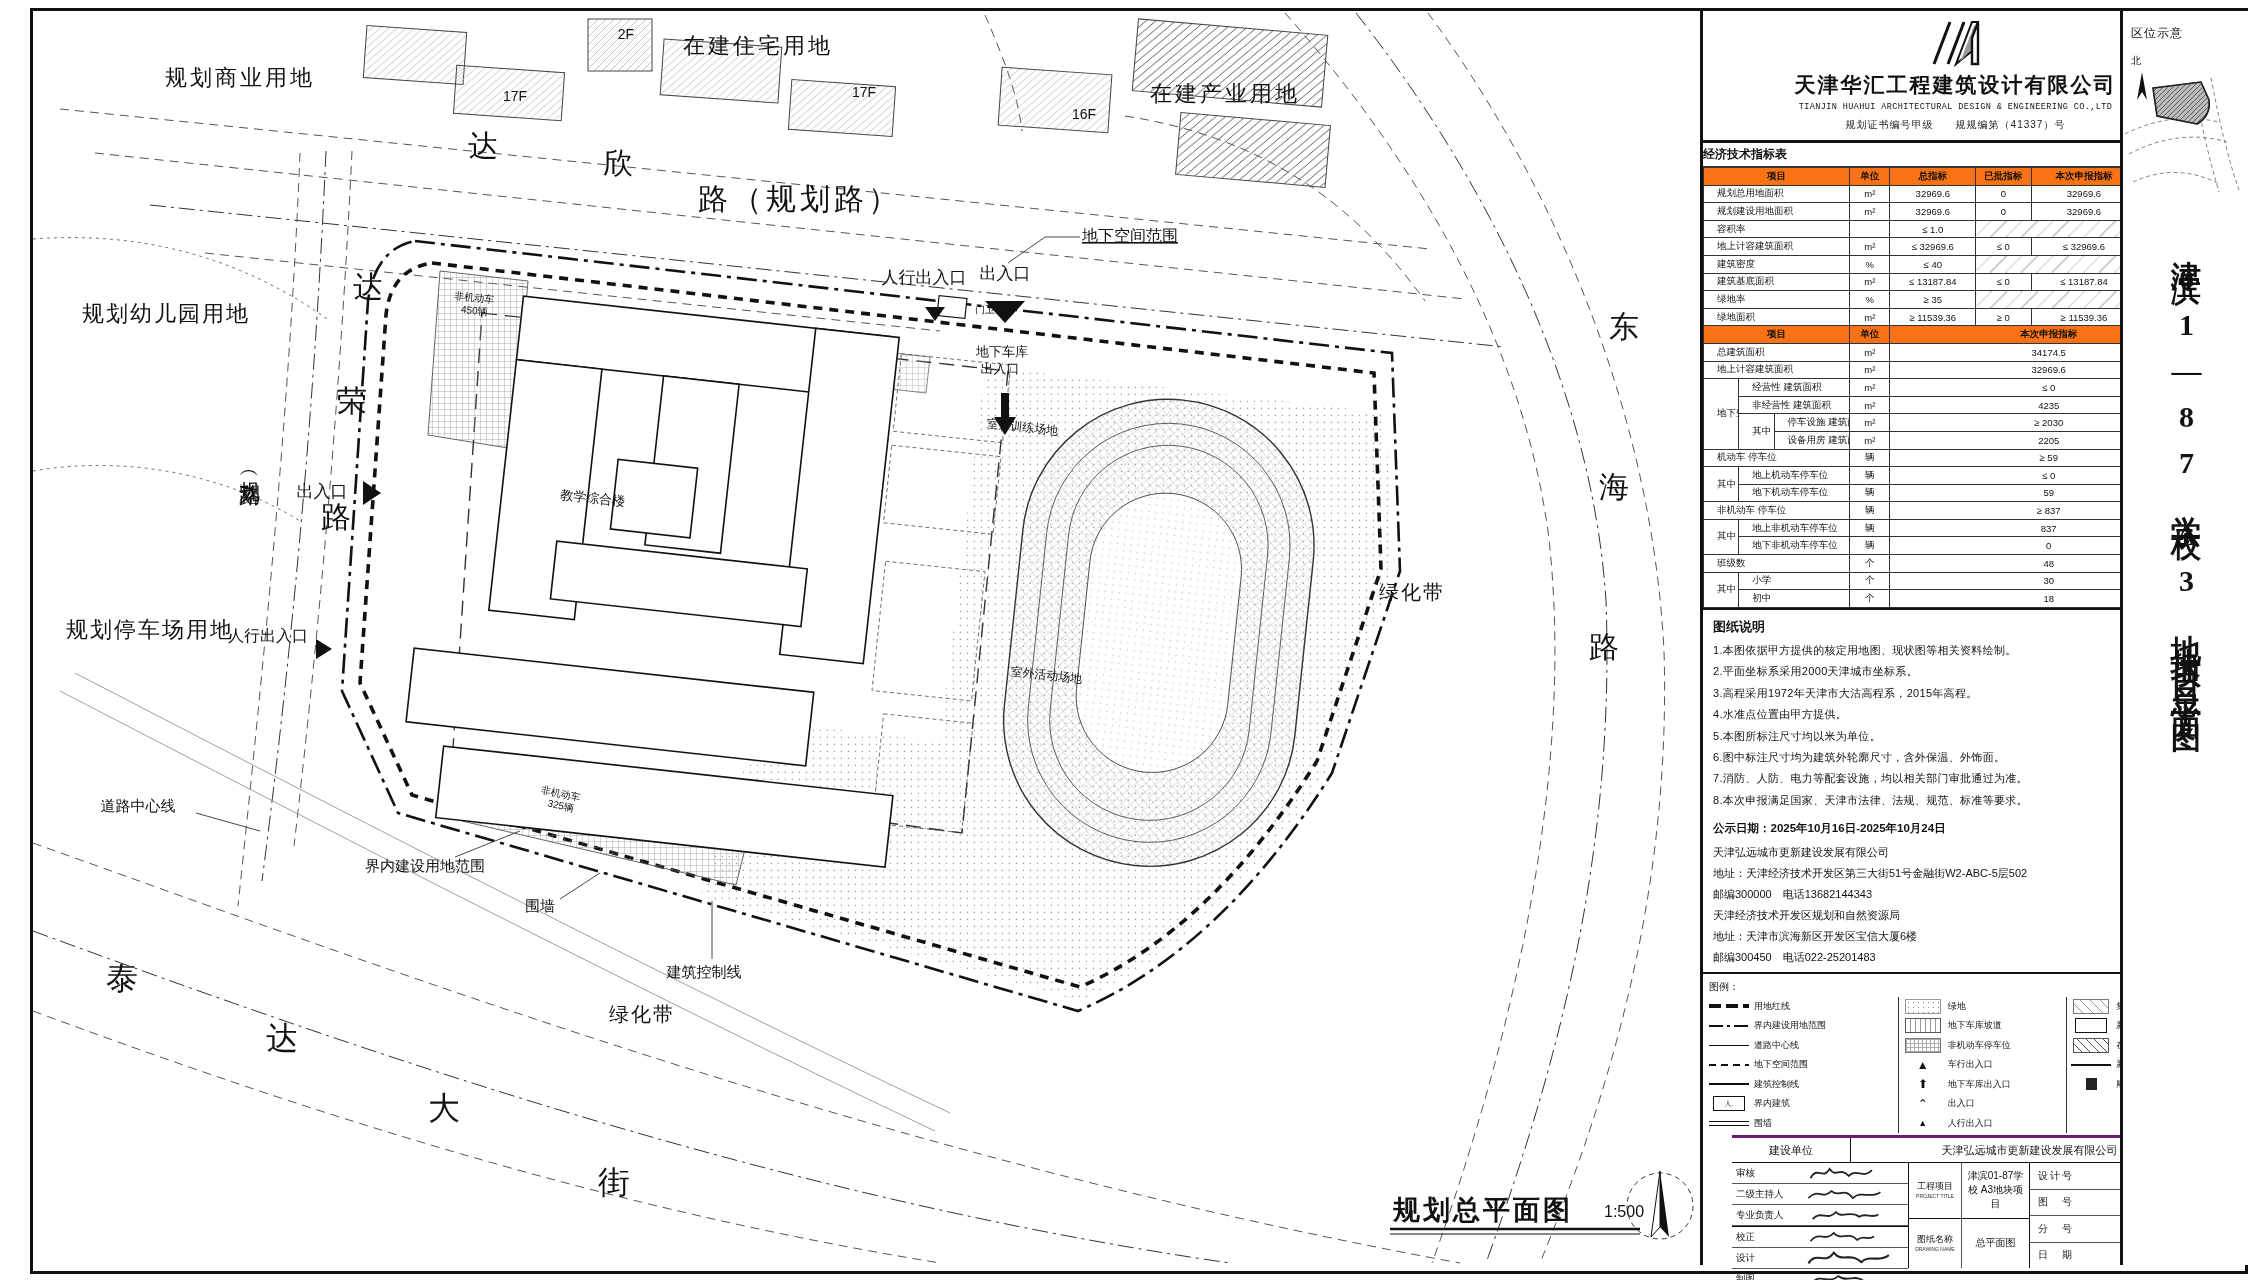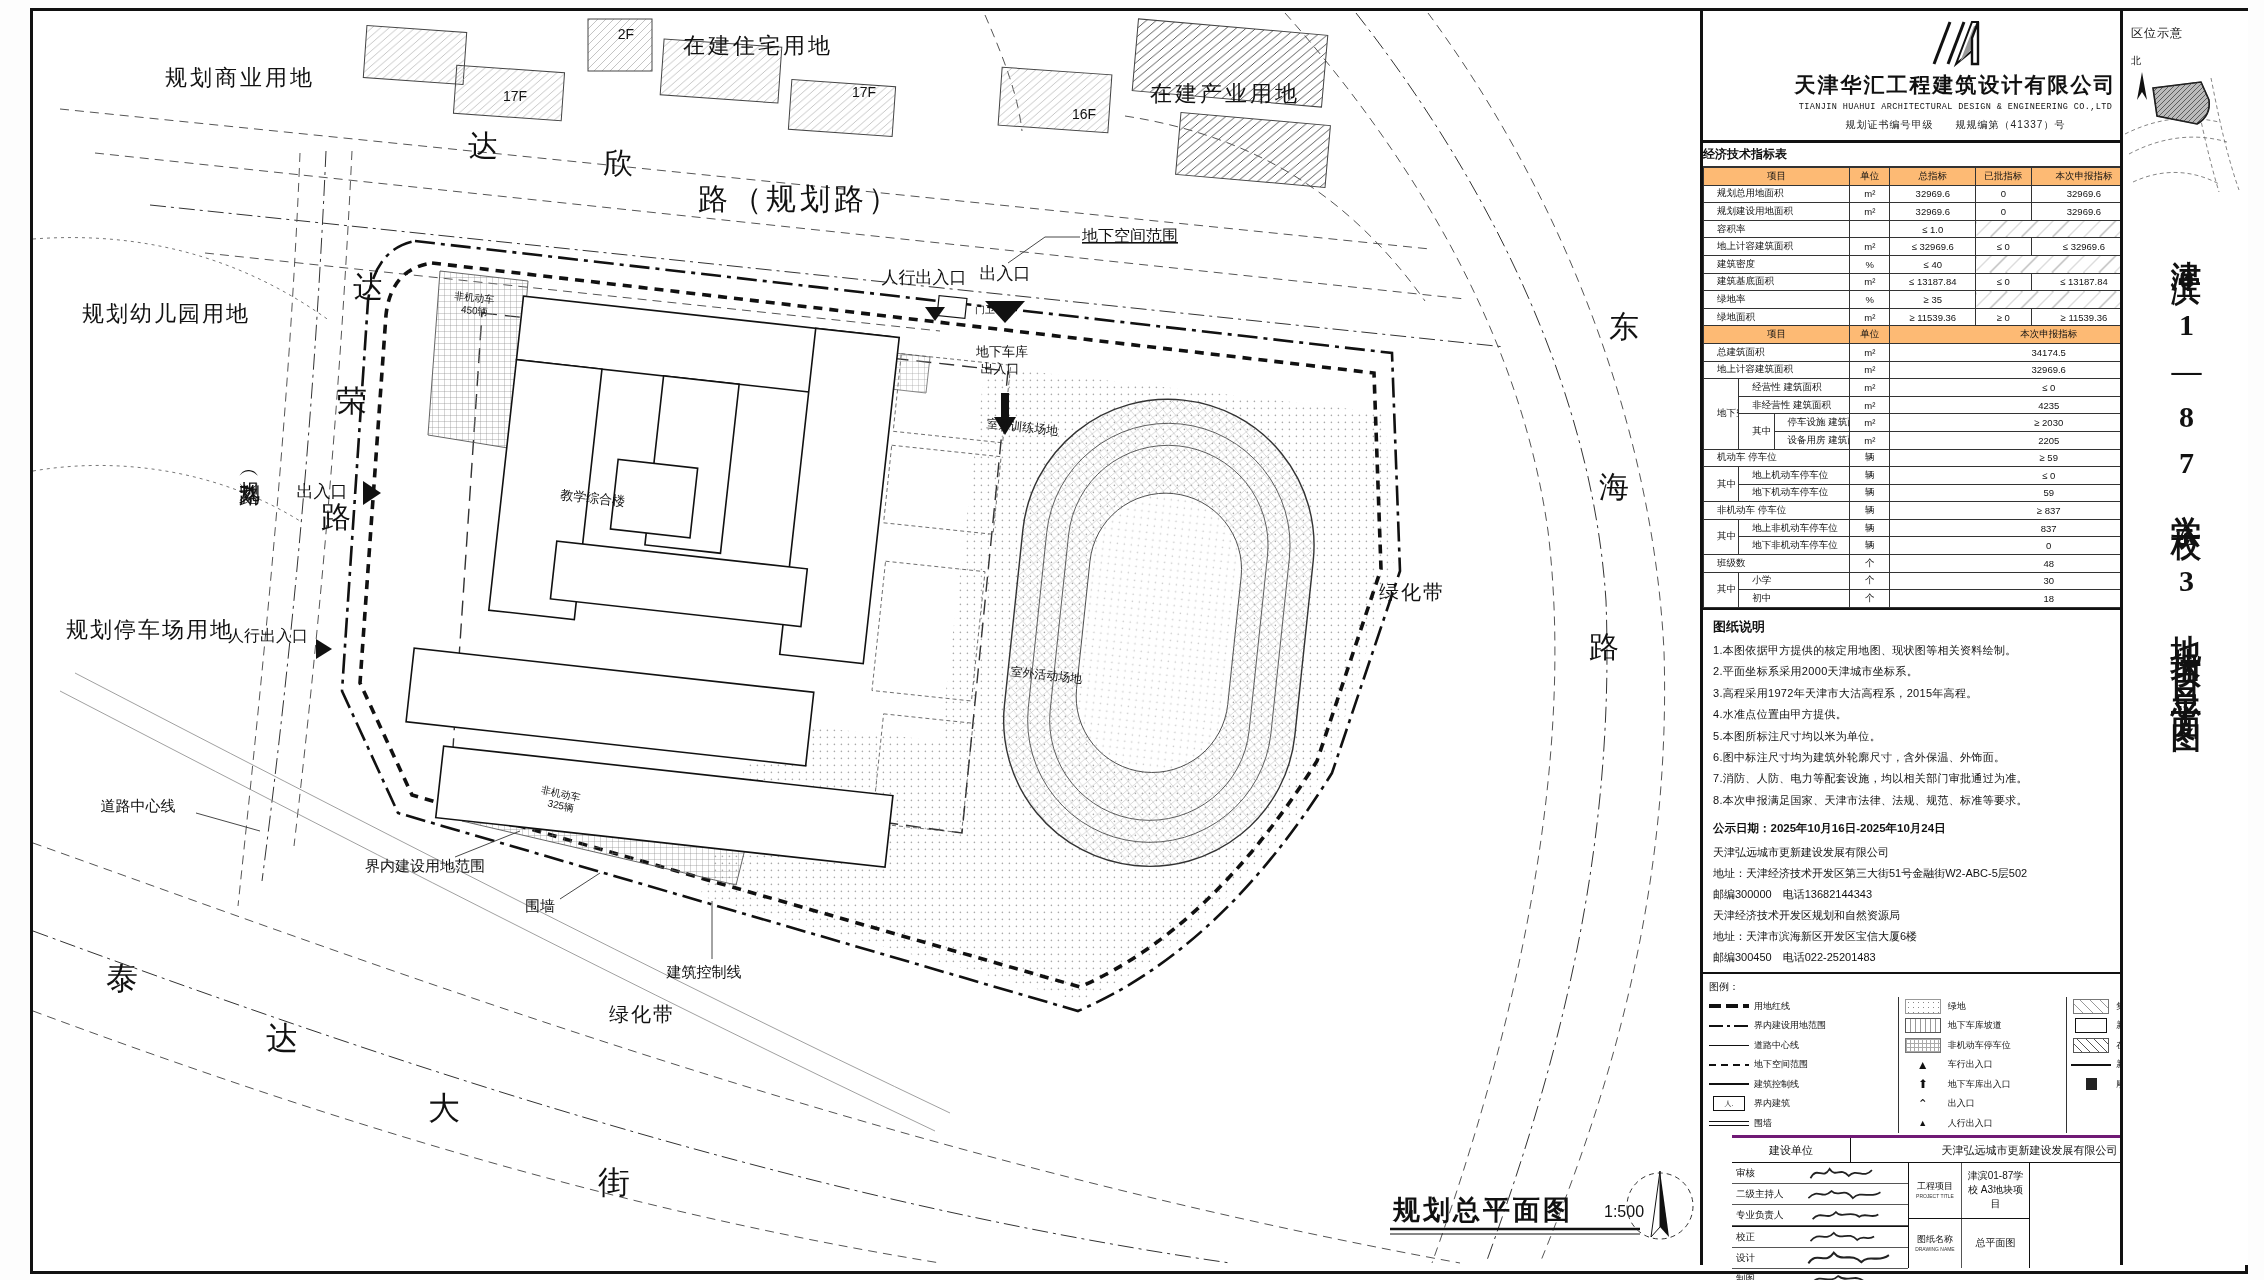--- a/index.html
+++ b/index.html
@@ -14,21 +14,21 @@
   
   .panel{position:absolute;left:1700px;top:11px;width:508px;height:1254px;border-left:3px solid #111;background:#fff;box-sizing:border-box;}
   .company{border-bottom:3px solid #111;padding:6px 8px 8px;text-align:center;}
   .logo{height:52px;display:flex;align-items:center;justify-content:center;}
   .cname{font-size:21px;font-weight:bold;letter-spacing:2px;margin-top:2px;}
   .ename{font-size:8.5px;letter-spacing:.4px;margin-top:3px;font-family:"Liberation Mono","DejaVu Sans Mono",monospace;}
   .cert{font-size:10px;margin-top:6px;letter-spacing:1px;color:#222;}
   .econ{width:100%;border-collapse:collapse;table-layout:fixed;}
   .econ td{border:1px solid #333;font-size:9.5px;padding:1px 2px;height:14.6px;text-align:center;overflow:hidden;white-space:nowrap;}
   .econ td.nm{text-align:left;padding-left:13px;}
-  .econ td.hd{text-align:center;font-weight:normal;background:#fdba74;}
+  .econ td.hd{text-align:center;font-weight:bold;background:#f97316;}
   .econ td.na{background:repeating-linear-gradient(135deg,#fff 0 10px,#bbb 10px 11px);}
   .econ-title{font-size:12px;text-align:left;font-weight:bold;padding:3px 0;border-bottom:1px solid #333;}
   .notes{padding:6px 10px 2px;border-top:2px solid #111;}
   .notes-title{font-size:13px;font-weight:bold;margin:2px 0 4px;}
   .note{font-size:11px;line-height:1.95;letter-spacing:.3px;}
   .pub{padding:4px 10px;}
   .pub-date{font-size:11.5px;font-weight:bold;margin:4px 0 6px;}
   .pub-line{font-size:11px;line-height:1.9;}
   .legend{border-top:2px solid #111;padding:4px 6px 2px;position:relative;}
   .legend-title{font-size:10px;margin:2px 0 3px;}
@@ -653,20 +653,26 @@
           <div class="tb-midval">津滨01-87学校 A3地块项目</div>
         </div>
         <div class="tb-midcell">
           <div class="tb-midlabel">
             <span>图纸名称</span>
             <span class="en">DRAWING NAME</span>
           </div>
           <div class="tb-midval">总平面图</div>
         </div>
       </div>
+      <div class="tb-right">
+        <div class="tb-frow">设计号</div>
+        <div class="tb-frow">图　号</div>
+        <div class="tb-frow">分　号</div>
+        <div class="tb-frow">日　期</div>
+      </div>
     </div>
   </div>
 </div>
 
 <div class="strip">
   <div class="loc-title">区位示意</div>
   <svg width="124" height="190" viewBox="0 0 124 190">
     <text x="8" y="22" font-size="10" fill="#111">北</text>
     <polygon points="14,58 19,30 24,58 19,50" fill="#111"></polygon>
     <g stroke="#666" fill="none" stroke-width="0.8" stroke-dasharray="4 3">

